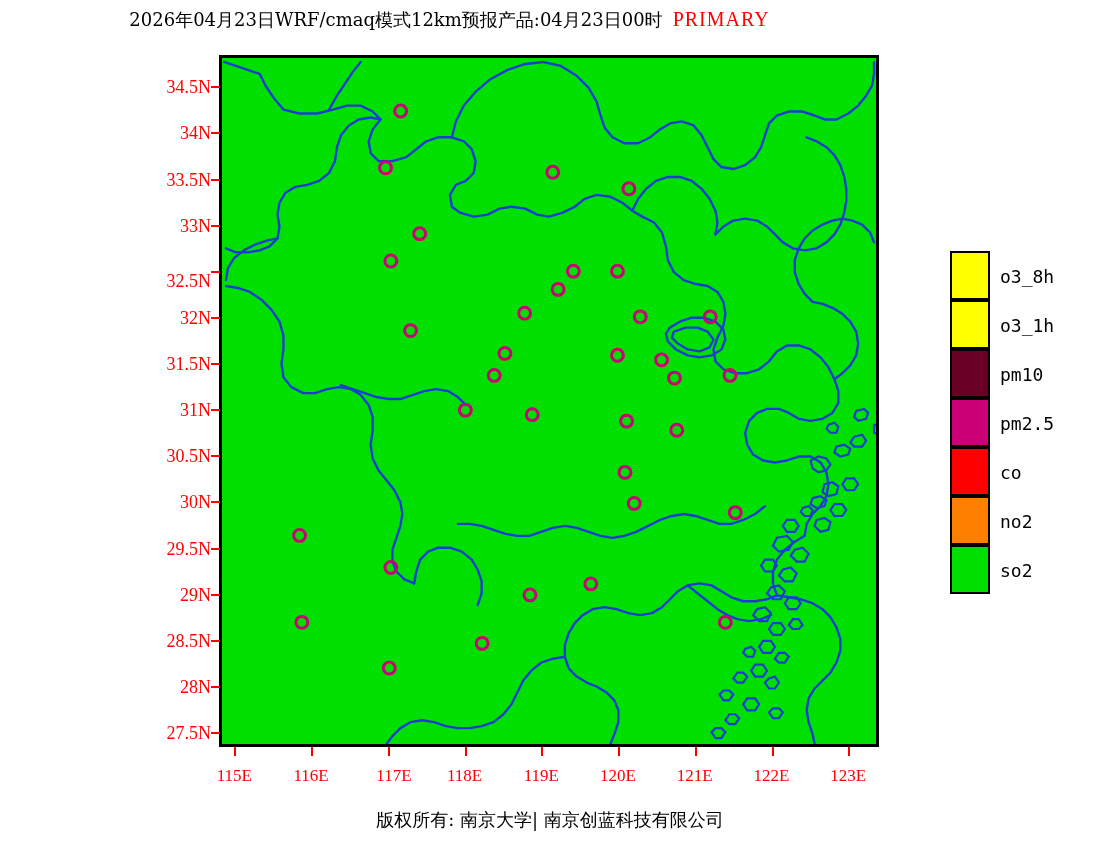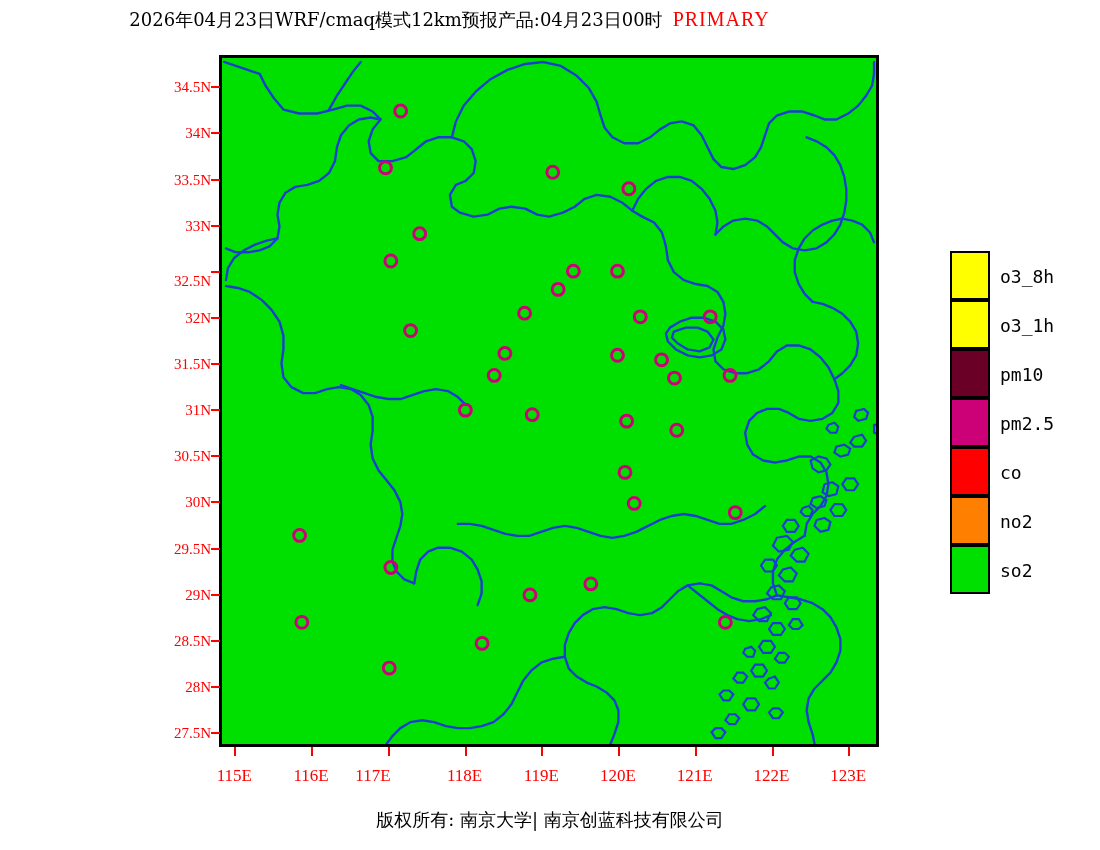--- a/index.html
+++ b/index.html
@@ -10,21 +10,21 @@
              white-space:nowrap;font-size:19px;letter-spacing:0px;}
   #title-main{color:#000000;font-family:"DejaVu Serif",serif;font-size:18px;}
   #title-flag{color:#ff0000;font-family:"Liberation Serif",serif;font-size:20px;
               letter-spacing:1px;padding-left:10px;}
 
   #plot-frame{position:absolute;left:219px;top:55px;width:660px;height:692px;
               border:3px solid #000000;box-sizing:border-box;background:#00e000;
               overflow:hidden;}
   #map-canvas{position:absolute;left:0;top:0;width:100%;height:100%;}
 
-  .ytick-label{position:absolute;right:0;color:#ff0000;font-size:15px;
+  .ytick-label{position:absolute;right:0;color:#ff0000;font-size:18px;
                font-family:"Liberation Serif",serif;white-space:nowrap;
                transform:translateY(-50%);text-align:center;}
   #ytick-col{position:absolute;left:135px;top:55px;width:76px;height:692px;}
   .ytick-mark{position:absolute;left:211px;width:9px;height:2px;background:#ff0000;
               transform:translateY(-50%);}
 
   #xtick-row{position:absolute;left:219px;top:747px;width:660px;height:40px;}
   .xtick-label{position:absolute;top:12px;color:#ff0000;font-size:17px;
                font-family:"Liberation Serif",serif;white-space:nowrap;
                transform:translateX(-50%);margin-top:7px;}
@@ -218,21 +218,21 @@
         <circle cx="168.8" cy="615.4" r="6" fill="none" stroke="#cc0077" stroke-width="3"></circle>
       </g>
   </svg>
 </div>
 
 <div id="xtick-row">
     <div class="xtick-label" style="left: 15.3488px;">115E</div>
     <div class="xtick-mark" style="left: 15.3488px;"></div>
     <div class="xtick-label" style="left: 92.093px;">116E</div>
     <div class="xtick-mark" style="left: 92.093px;"></div>
-    <div class="xtick-label" style="left: 154px;">117E</div>
+    <div class="xtick-label" style="left: 175px;">117E</div>
     <div class="xtick-mark" style="left: 168.837px;"></div>
     <div class="xtick-label" style="left: 245.581px;">118E</div>
     <div class="xtick-mark" style="left: 245.581px;"></div>
     <div class="xtick-label" style="left: 322.326px;">119E</div>
     <div class="xtick-mark" style="left: 322.326px;"></div>
     <div class="xtick-label" style="left: 399.07px;">120E</div>
     <div class="xtick-mark" style="left: 399.07px;"></div>
     <div class="xtick-label" style="left: 475.814px;">121E</div>
     <div class="xtick-mark" style="left: 475.814px;"></div>
     <div class="xtick-label" style="left: 552.558px;">122E</div>

